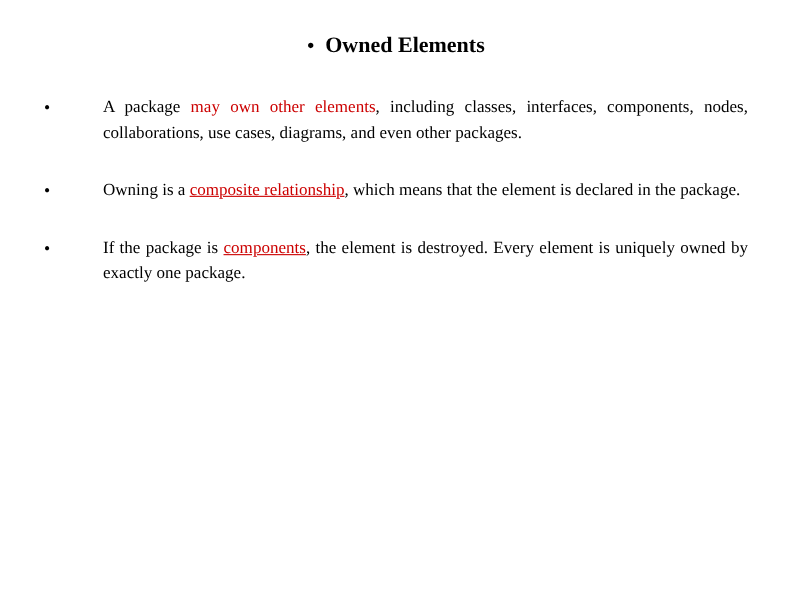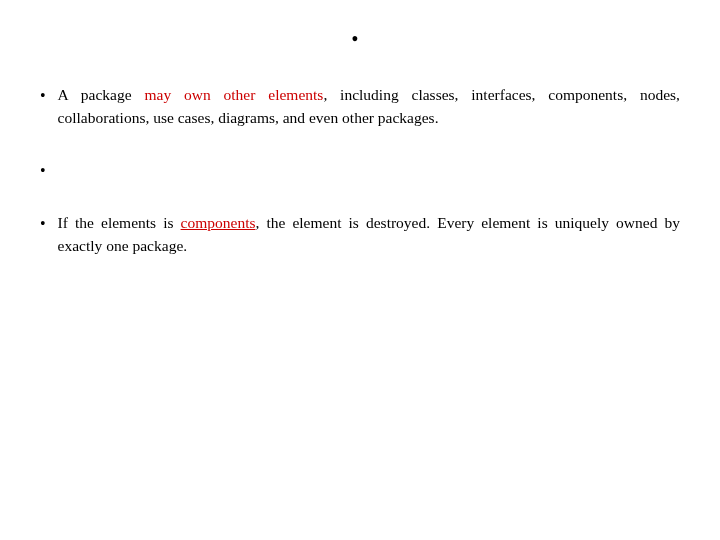--- a/index.html
+++ b/index.html
@@ -59,51 +59,56 @@
     .bullet {
       font-size: 16px;
       margin-right: 12px;
       flex-shrink: 0;
       padding-top: 1px;
     }
 
     .bullet-content {
       flex: 1;
       text-align: justify;
+      margin-left: 36px;
     }
 
     .red {
       color: #cc0000;
     }
 
     .red-underline {
       color: #cc0000;
       text-decoration: underline;
     }
   </style>
 </head>
 <body>
 
 <div class="page">
 
   <div class="title-row">
     <span class="title-bullet">•</span>
+    <span class="title-text">Owned Elements</span>
   </div>
 
   <div class="bullet-section">
     <span class="bullet">•</span>
     <div class="bullet-content">
       <span>A package </span><span class="red">may own other elements</span><span>, including classes, interfaces, components, nodes, collaborations, use cases, diagrams, and even other packages.</span>
     </div>
   </div>
 
   <div class="bullet-section">
     <span class="bullet">•</span>
+    <div class="bullet-content">
+      <span>Owning is a </span><span class="red-underline">composite relationship</span><span>, which means that the element is declared in the package.</span>
+    </div>
   </div>
 
   <div class="bullet-section">
     <span class="bullet">•</span>
     <div class="bullet-content">
-      <span>If the elements is </span><span class="red-underline">components</span><span>, the element is destroyed. Every element is uniquely owned by exactly one package.</span>
+      <span>If the package is </span><span class="red-underline">components</span><span>, the element is destroyed. Every element is uniquely owned by exactly one package.</span>
     </div>
   </div>
 
 </div>
 
 </body></html>

